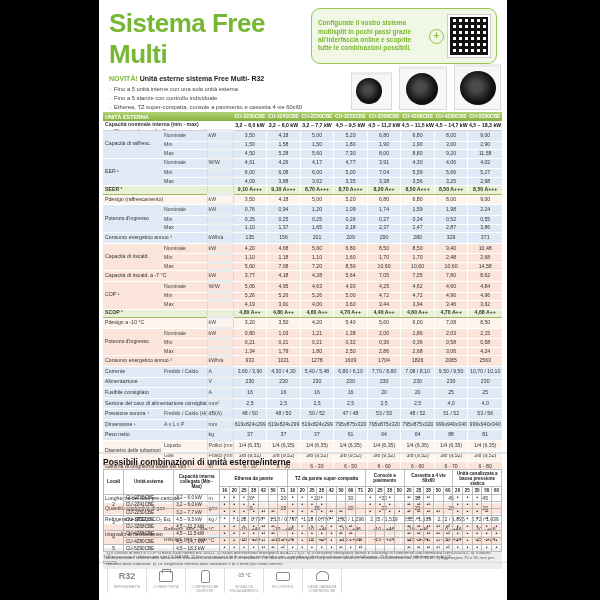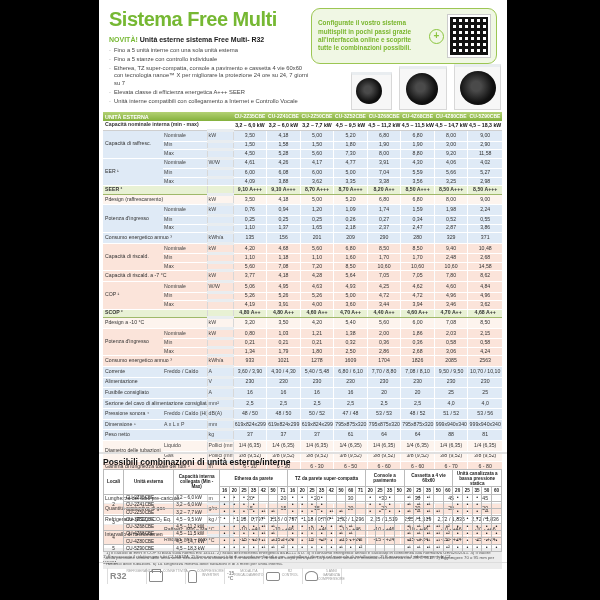--- a/index.html
+++ b/index.html
@@ -2,21 +2,21 @@
 <html><head>
 <meta charset="utf-8">
 <style>
   html,body{margin:0;padding:0;}
   body{width:600px;height:600px;background:#000;position:relative;overflow:hidden;
        font-family:"Liberation Sans",sans-serif;-webkit-font-smoothing:antialiased;}
   .page{position:absolute;left:99px;top:0;width:408px;height:600px;background:#fff;}
 
   
   .hdr{position:absolute;left:10px;top:8px;width:200px;}
-  .title{color:#76b833;font-size:20px;font-weight:bold;letter-spacing:-.5px;}
+  .title{color:#76b833;font-size:26px;font-weight:bold;letter-spacing:-.5px;}
   .sub{margin-top:5px;font-size:7px;color:#1a1a1a;font-weight:bold;}
   .sub .tag{color:#76b833;margin-right:2px;}
   .bullets{margin:4px 0 0 0;padding:0;list-style:none;font-size:5.8px;color:#444;line-height:1.35;}
   .bullets li{padding-left:5px;position:relative;margin-bottom:1px;}
   .bullets li:before{content:"·";position:absolute;left:0;color:#444;}
 
   .promo{position:absolute;left:212px;top:8px;width:186px;height:56px;background:#f0f7e4;
          border:1.5px solid #9cc653;border-radius:9px;display:flex;align-items:center;padding:4px 6px;box-sizing:border-box;}
   .promo-text{flex:1;color:#7ab62e;font-size:6.4px;font-weight:bold;line-height:1.3;}
   .plus{width:13px;height:13px;border:1.4px solid #8bc53f;border-radius:50%;color:#8bc53f;
@@ -68,22 +68,22 @@
   .combo{width:399px;}
   .combo th,.combo td{border:1px solid #bbb;font-size:4.6px;line-height:1.1;padding:.6px .5px;text-align:center;color:#222;}
   .combo th{font-weight:bold;background:#fff;}
   .combo .mdl,.combo .capc{text-align:left;padding-left:2px;white-space:nowrap;}
   .combo td.dot{font-size:5.4px;padding:0;}
   .combo-foot{font-size:4.2px;color:#555;margin-top:2px;line-height:1.3;}
 
   
   .badge-sep{position:absolute;left:0;top:562px;width:408px;height:1px;background:#ddd;}
   .badges{position:absolute;left:8px;top:568px;display:flex;align-items:stretch;}
-  .badge{width:34px;padding:0 2px;border-right:1px solid #ddd;display:flex;flex-direction:row;
-         align-items:flex-start;justify-content:flex-start;}
+  .badge{width:34px;padding:0 2px;border-right:1px solid #ddd;display:flex;flex-direction:column;
+         align-items:center;justify-content:flex-start;}
   .badge:first-child{border-left:1px solid #ddd;}
   .bicon{height:16px;display:flex;align-items:center;justify-content:center;color:#8a8a8a;
          font-size:9px;font-weight:bold;}
   .blabel{font-size:3.4px;color:#999;text-align:center;line-height:1.2;margin-top:1px;}
   .boxicon{width:12px;height:9px;border:1px solid #8a8a8a;border-radius:1px;position:relative;}
   .boxicon:before{content:"";position:absolute;left:2px;top:-3px;width:7px;height:3px;border:1px solid #8a8a8a;border-bottom:none;}
   .compicon{width:7px;height:11px;border:1px solid #8a8a8a;border-radius:3px 3px 1px 1px;}
   .tempicon{font-size:5px;color:#8a8a8a;text-align:center;line-height:1.1;font-weight:bold;}
   .remicon{width:12px;height:7px;border:1px solid #8a8a8a;border-radius:2px;}
   .warricon{width:11px;height:8px;border:1px solid #8a8a8a;border-radius:50% 50% 2px 2px;}

